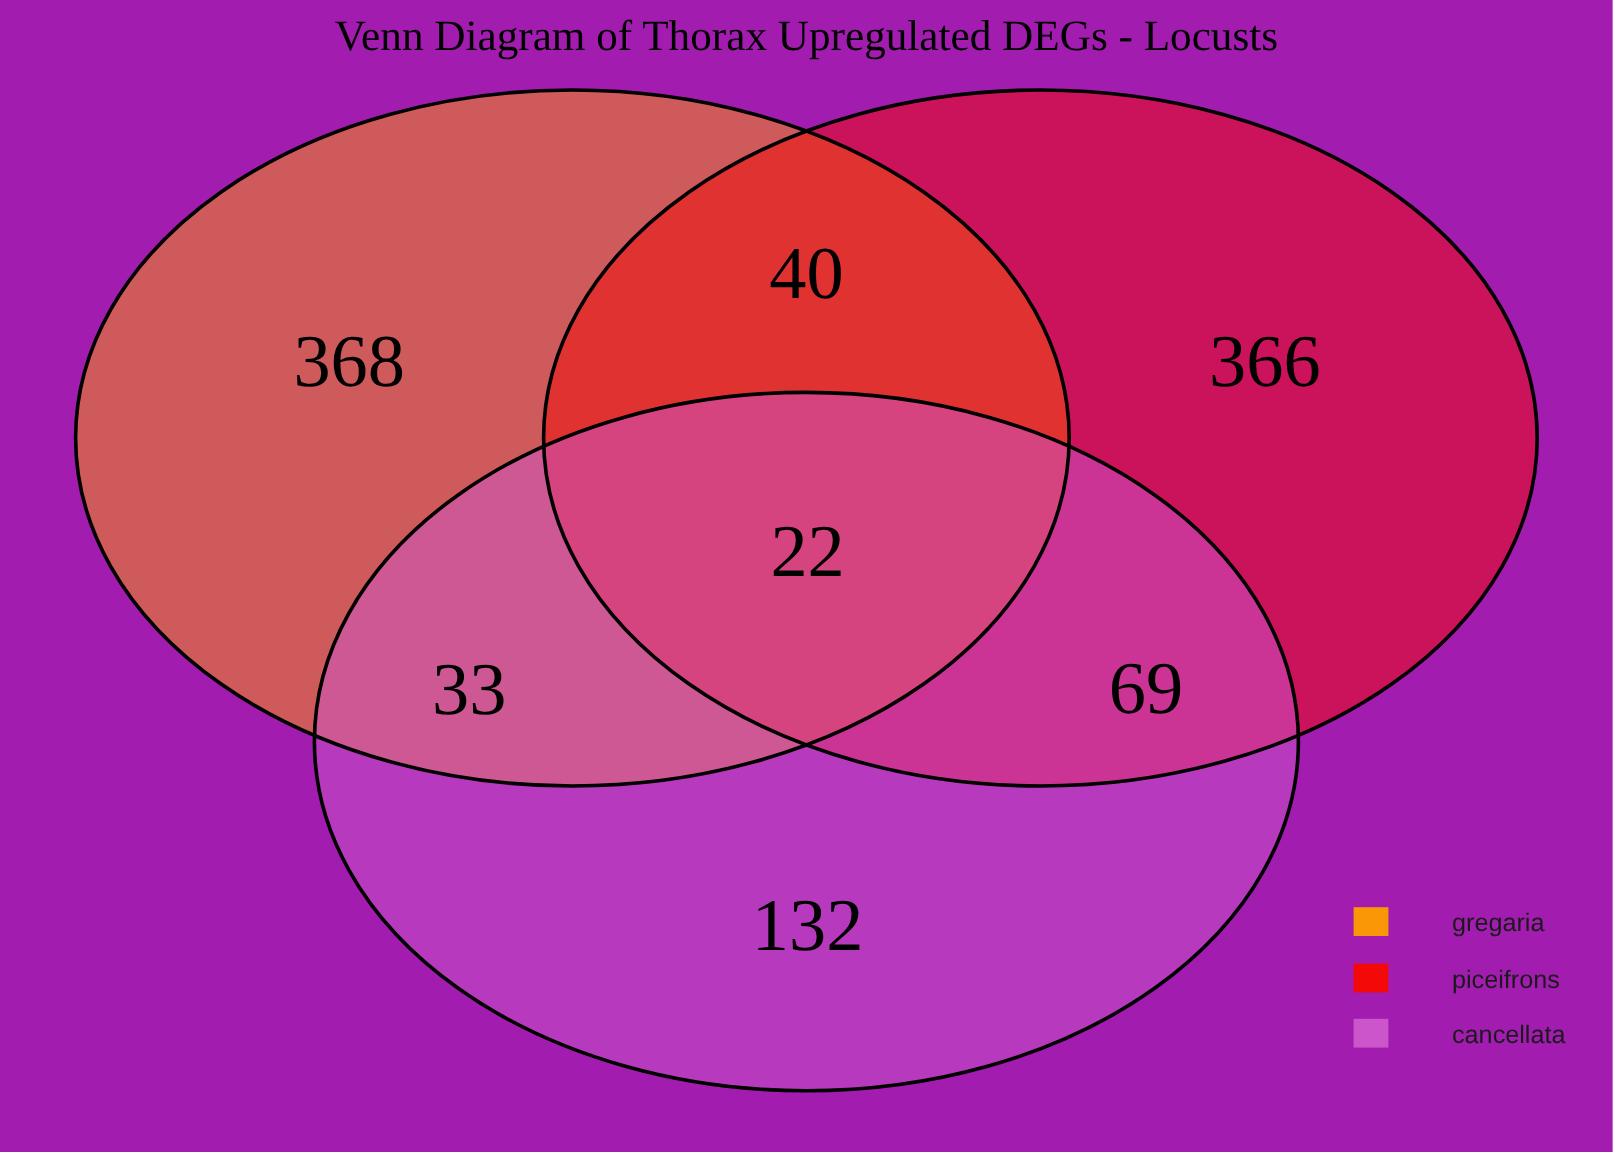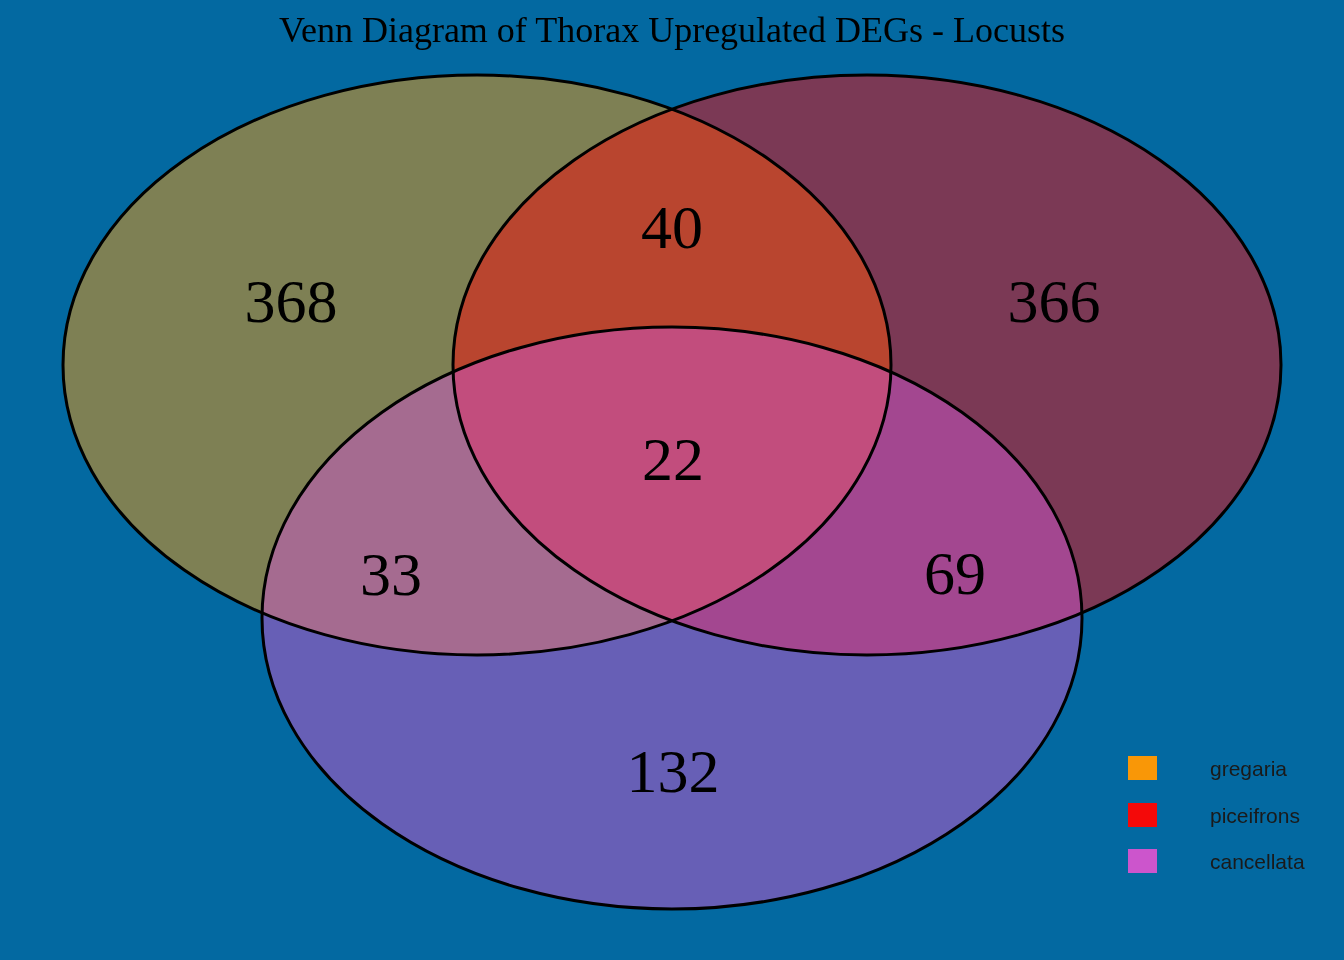--- a/index.html
+++ b/index.html
@@ -4,21 +4,21 @@
 <style>
   html, body {
     margin: 0;
     padding: 0;
     background: #ffffff;
   }
   .canvas {
     position: relative;
     width: 1344px;
     height: 960px;
-    background: #0369a1;
+    background: #a21caf;
     overflow: hidden;
   }
   svg { display: block; }
   .fill-ellipse { fill-opacity: 0.5; stroke: none; }
   .outline-ellipse { fill: none; stroke: #000000; stroke-width: 3; }
   .count-label {
     font-family: "Liberation Serif", "DejaVu Serif", serif;
     font-size: 62px;
     fill: #000000;
     text-anchor: middle;

